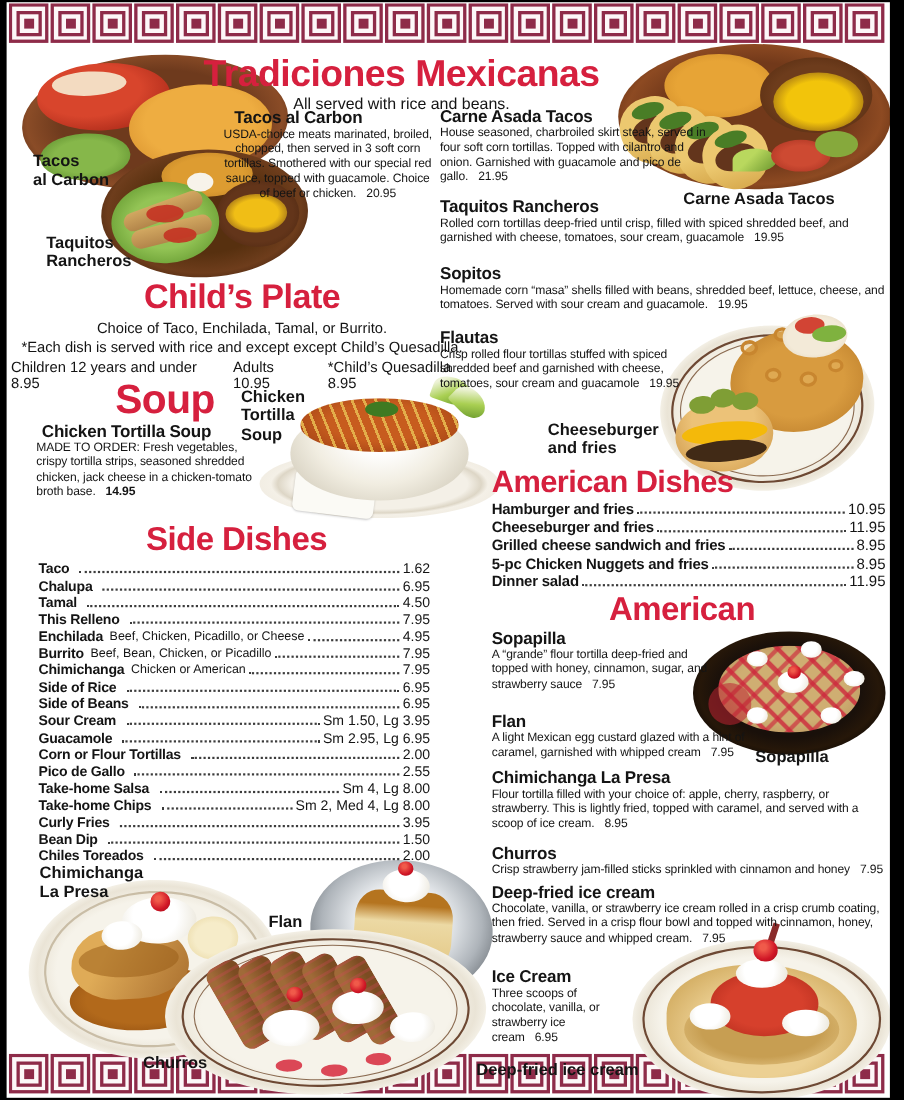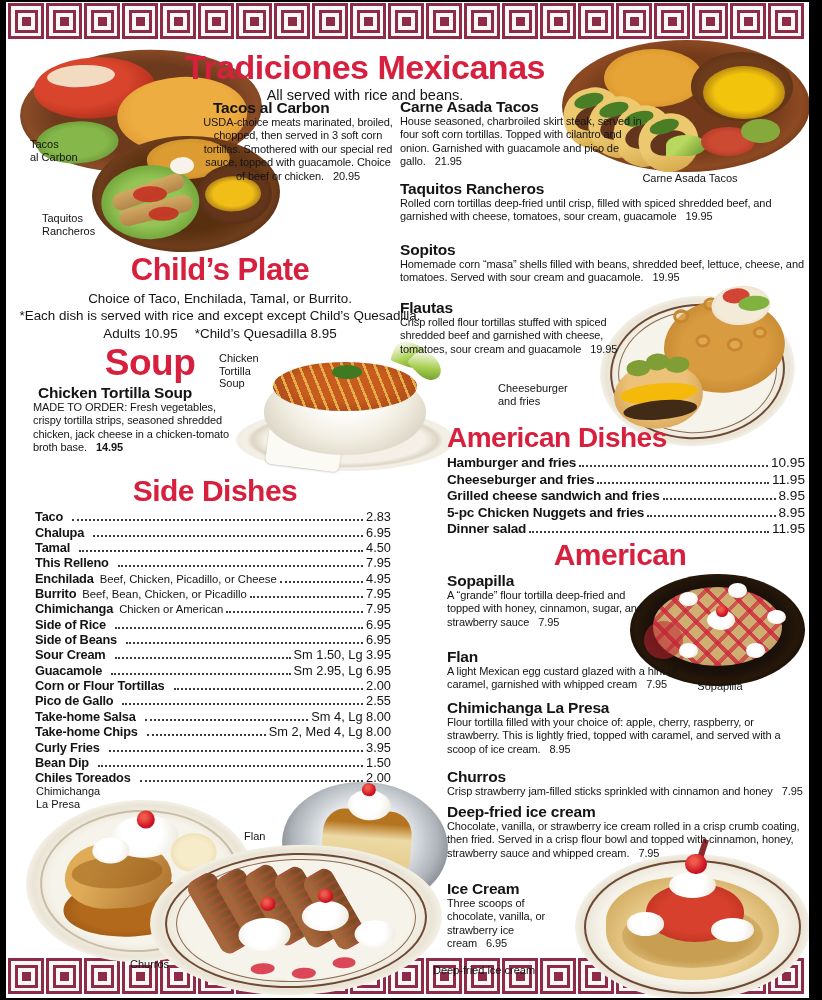--- a/index.html
+++ b/index.html
@@ -20,21 +20,21 @@
   .mt{width:36px;height:36px;flex:0 0 36px;border:3.5px solid var(--mar);background:#fdf7f8;padding:3.5px}
   .mt2{width:100%;height:100%;border:3.5px solid var(--mar);background:#fdf7f8;display:flex;align-items:center;justify-content:center}
   .mt3{width:9px;height:9px;background:var(--mar)}
 
   .abs{position:absolute;z-index:3}
   .red-h{color:var(--red);font-weight:bold;letter-spacing:-.5px;line-height:1}
   .item-h{font-weight:bold;font-size:15.5px;letter-spacing:-.2px}
   .desc{font-size:11px;line-height:1.22;letter-spacing:-.1px}
   .price{white-space:nowrap}
   .inline-price{margin-left:9px}
-  .photo-label{font-weight:normal;font-size:11px;line-height:1.15;white-space:pre-line;z-index:3;position:absolute}
+  .photo-label{font-weight:bold;font-size:15px;line-height:1.15;white-space:pre-line;z-index:3;position:absolute}
 
   
   .rowlist{display:flex;flex-direction:column}
   .row{display:flex;align-items:flex-end}
   .row .name{font-weight:bold;white-space:nowrap;letter-spacing:-.2px}
   .row .note{font-size:11.3px;margin-left:6px;white-space:nowrap;padding-bottom:1px}
   .row .dots{flex:1;border-bottom:2px dotted #3c3c3c;margin:0 3px 3px 3px;min-width:12px}
   .sd .row{height:15.35px;font-size:12.8px}
   .am .row{height:16.4px;font-size:13.6px}
 
@@ -444,40 +444,41 @@
 
   <div class="abs item-h" style="left:400px;top:299px">Flautas</div>
   <div class="abs desc" style="left:400px;top:316px;width:238px">
     <span>Crisp rolled flour tortillas stuffed with spiced shredded beef and garnished with cheese, tomatoes, sour cream and guacamole</span><span class="inline-price">19.95</span>
   </div>
 
   <div class="abs" style="left:30px;top:291px;width:380px;text-align:center;font-size:13.4px">Choice of Taco, Enchilada, Tamal, or Burrito.</div>
   <div class="abs red-h" style="left:30px;top:254px;width:380px;text-align:center;font-size:31px">Child’s Plate</div>
   <div class="abs" style="left:15px;top:308px;width:410px;text-align:center;font-size:13.4px">*Each dish is served with rice and except except Child’s Quesadilla.</div>
   <div class="abs" style="left:10px;top:326px;width:420px;display:flex;justify-content:center;gap:17px;font-size:13.4px">
+    <span>Children 12 years and under 8.95</span>
     <span>Adults 10.95</span>
     <span>*Child’s Quesadilla  8.95</span>
   </div>
 
   <div class="abs red-h" style="left:40px;top:344px;width:220px;text-align:center;font-size:37px">Soup</div>
   <div class="photo-label" style="left:219px;top:352px">Chicken
 Tortilla
 Soup</div>
   <div class="abs item-h" style="left:38px;top:384px">Chicken Tortilla Soup</div>
   <div class="abs desc" style="left:33px;top:401px;width:206px">
     <span>MADE TO ORDER: Fresh vegetables, crispy tortilla strips, seasoned shredded chicken, jack cheese in a chicken-tomato broth base.</span><span class="inline-price" style="font-weight:bold">14.95</span>
   </div>
 
   <div class="abs red-h" style="left:40px;top:476px;width:350px;text-align:center;font-size:30px">Side Dishes</div>
   <div class="abs rowlist sd" style="left:35px;top:509px;width:356px">
     <div class="row">
         <span class="name">Taco</span>
         <span class="note"></span>
         <span class="dots"></span>
-        <span class="price">2.83</span>
+        <span class="price">1.62</span>
       </div>
     <div class="row">
         <span class="name">Chalupa</span>
         <span class="note"></span>
         <span class="dots"></span>
         <span class="price">6.95</span>
       </div>
     <div class="row">
         <span class="name">Tamal</span>
         <span class="note"></span>

